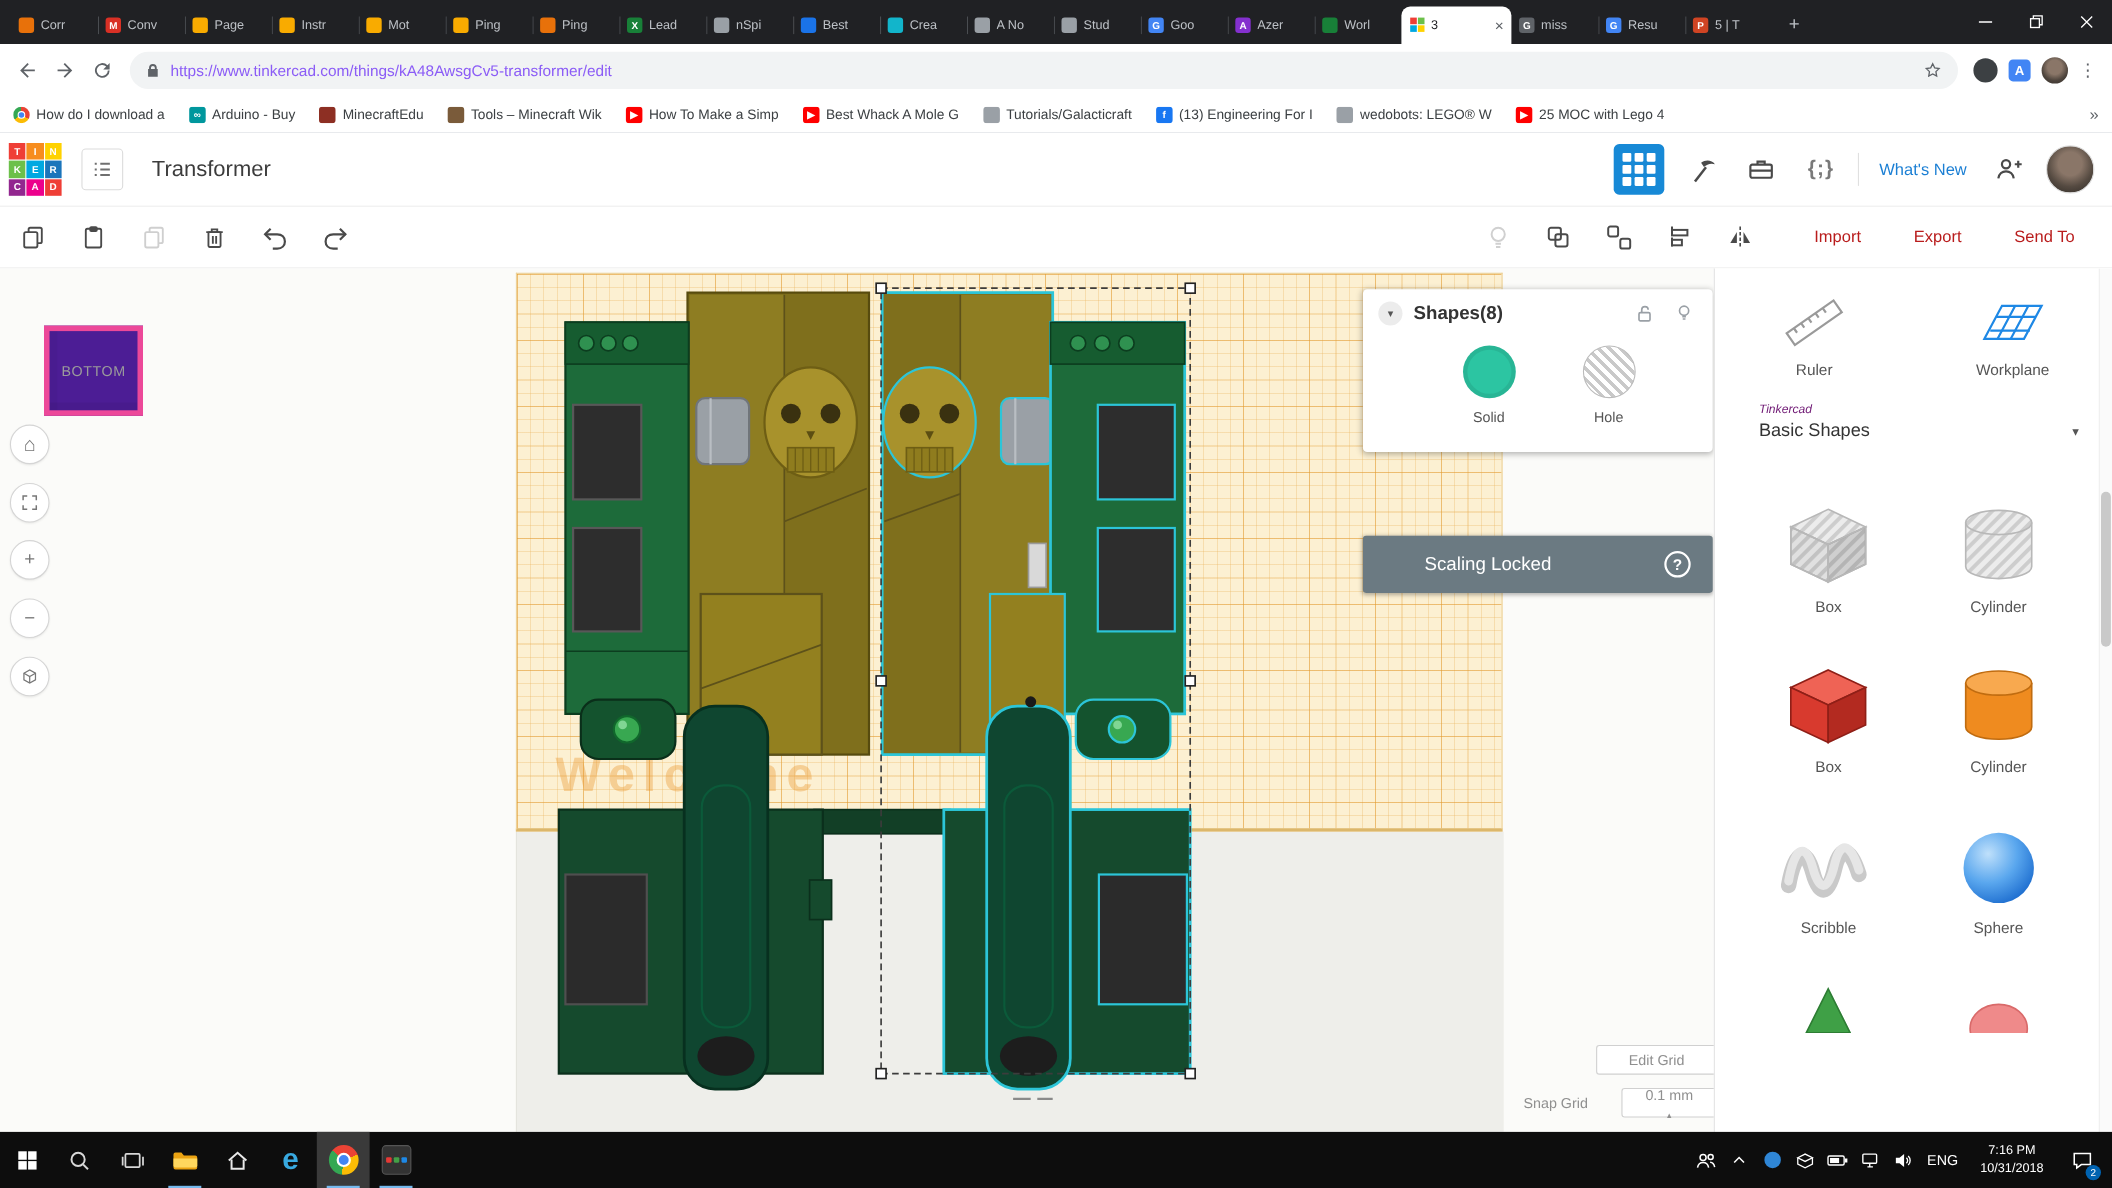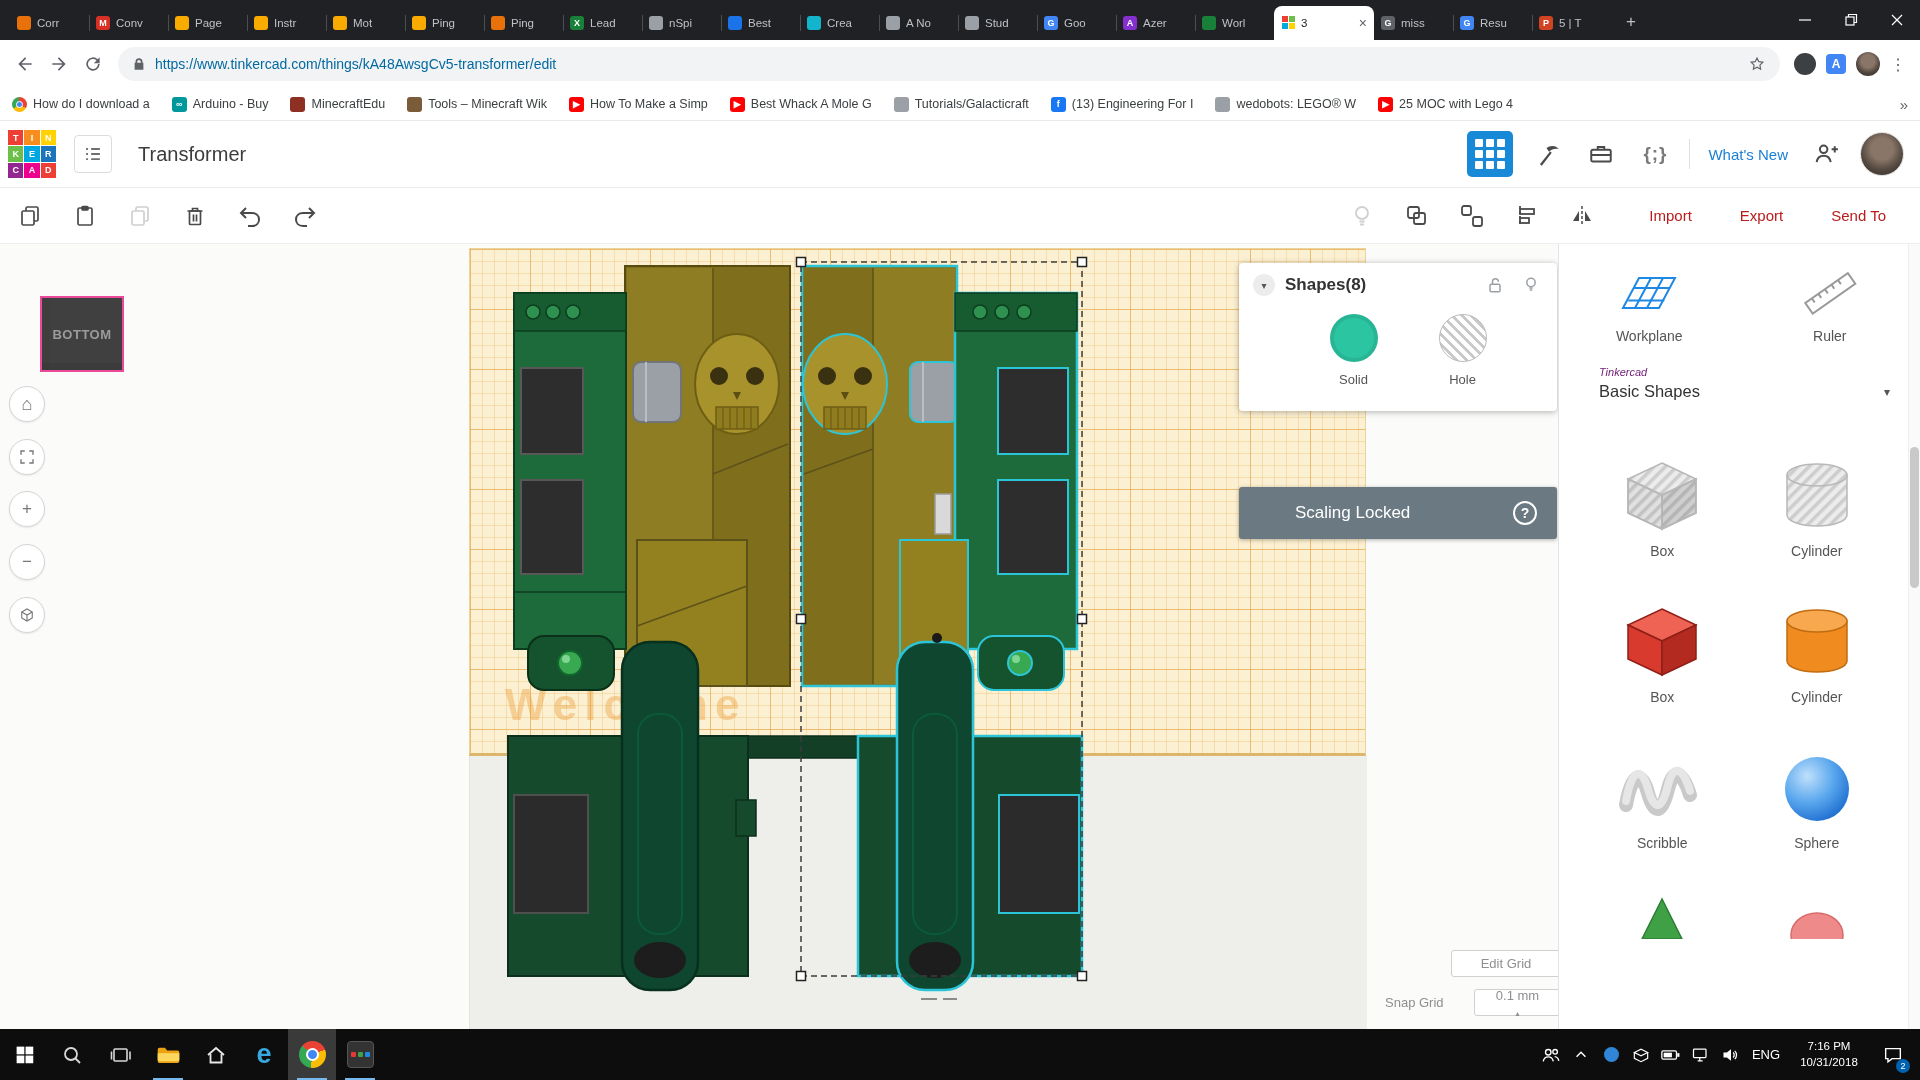--- a/index.html
+++ b/index.html
@@ -25,21 +25,21 @@
   .newtab{width:28px;height:28px;margin:0 0 4px 6px;border-radius:50%;display:flex;align-items:center;justify-content:center;
     color:#bdc1c6;font-size:17px;}
   .win-controls{position:absolute;right:0;top:0;height:40px;display:flex;}
   .win-btn{width:46px;display:flex;align-items:center;justify-content:center;}
 
   
   .navbar{position:absolute;left:0;top:40px;right:0;height:48px;background:#fff;display:flex;align-items:center;padding:0 8px;box-sizing:border-box;}
   .nav-icon{width:34px;height:34px;border-radius:50%;display:flex;align-items:center;justify-content:center;flex:none;}
   .omnibox{flex:1;height:34px;background:#f1f3f4;border-radius:17px;display:flex;align-items:center;
     padding:0 14px;gap:9px;margin:0 8px;overflow:hidden;}
-  .url{font-size:14px;color:#0369a1;flex:1;white-space:nowrap;overflow:hidden;}
+  .url{font-size:14px;color:#8b5cf6;flex:1;white-space:nowrap;overflow:hidden;}
   .nav-right{display:flex;align-items:center;gap:10px;padding:0 6px;}
   .ext-dot{width:22px;height:22px;border-radius:50%;background:#3c4043;}
   .translate-chip{width:20px;height:20px;border-radius:4px;background:#4285f4;color:#fff;font-size:12px;font-weight:bold;
     display:flex;align-items:center;justify-content:center;}
   .profile-dot{width:24px;height:24px;border-radius:50%;background:radial-gradient(circle at 50% 38%,#8a7668 0 34%,#50463e 62%,#2e2a26 100%);}
   .kebab{color:#5f6368;font-size:16px;width:16px;text-align:center;}
 
   
   .bookmarks{position:absolute;left:0;top:88px;right:0;height:33px;background:#fff;border-bottom:1px solid #e8eaed;
     display:flex;align-items:center;padding:0 12px;box-sizing:border-box;font-size:12.5px;color:#3c4043;}
@@ -87,23 +87,23 @@
   .workplane{position:absolute;left:469px;top:4px;width:897px;height:508px;background-color:#fcf0d2;
     background-image:
       repeating-linear-gradient(to right,rgba(224,150,40,.45) 0 1px,transparent 1px 60px),
       repeating-linear-gradient(to bottom,rgba(224,150,40,.45) 0 1px,transparent 1px 60px),
       repeating-linear-gradient(to right,rgba(233,176,86,.30) 0 1px,transparent 1px 12px),
       repeating-linear-gradient(to bottom,rgba(233,176,86,.30) 0 1px,transparent 1px 12px);
     border:1px solid #ecd29b;border-bottom:3px solid #dcb76b;box-sizing:border-box;}
   .watermark{position:absolute;left:505px;top:436px;font-size:44px;font-weight:bold;letter-spacing:7px;
     color:rgba(235,150,45,.38);}
   .model-svg{position:absolute;left:0;top:0;}
-  .viewcube{position:absolute;left:40px;top:52px;width:80px;height:72px;background:#404040;border:2px solid #ec4899;
+  .viewcube{position:absolute;left:40px;top:52px;width:80px;height:72px;background:#4c1d95;border:5px solid #ec4899;
     box-shadow:inset 0 -7px 0 rgba(0,0,0,.05), inset 7px 0 0 rgba(0,0,0,.03);display:flex;align-items:center;justify-content:center;
-    color:#9b9b9b;font-size:13px;font-weight:bold;letter-spacing:.5px;}
+    color:#9b9b9b;font-size:13px;font-weight:normal;letter-spacing:.5px;}
   .canvas-btn{position:absolute;left:9px;width:36px;height:36px;border-radius:50%;background:#fff;border:1px solid #d5d5d5;
     box-sizing:border-box;display:flex;align-items:center;justify-content:center;color:#777;box-shadow:0 1px 2px rgba(0,0,0,.08);
     font-size:17px;}
   .glyph-home{font-size:18px;line-height:1;}
 
   
   .shapes-panel{position:absolute;left:1239px;top:19px;width:318px;background:#fff;border-radius:4px;
     box-shadow:0 1px 6px rgba(0,0,0,.3);box-sizing:border-box;}
   .sp-header{display:flex;align-items:center;gap:10px;padding:11px 16px 6px 14px;}
   .sp-caret{width:22px;height:22px;border-radius:50%;background:#ececec;display:flex;align-items:center;justify-content:center;
@@ -657,35 +657,35 @@
     <div class="collapse-btn">
       <svg width="16" height="26" viewBox="0 0 16 26" fill="none" stroke="#9a9a9a" stroke-width="2.4">
         <path d="M4 3l9 10-9 10"></path>
         </svg>
     </div>
   </div>
 
   <div class="sidebar">
     <div class="sb-tiles">
       <div class="sb-tile">
-        <svg width="64" height="50" viewBox="0 0 64 50" fill="none" stroke="#1e88e5" stroke-width="2">
-          <path d="M6 40 L22 10 H58 L42 40 Z"></path>
-          <path d="M16.7 20 H52.7 M11.3 32.5 H47.3"></path>
-          <path d="M34 10 L18 40 M46 10 L30 40"></path>
-          </svg>
-        <div class="sb-tile-label">Workplane</div>
-      </div>
-      <div class="sb-tile">
         <svg width="64" height="50" viewBox="0 0 64 50">
           <g transform="rotate(-35 32 25)" fill="none" stroke="#9a9a9a" stroke-width="2">
             <rect x="6" y="19" width="52" height="13"></rect>
             <path d="M14 19v5M22 19v5M30 19v5M38 19v5M46 19v5"></path>
             </g>
           </svg>
         <div class="sb-tile-label">Ruler</div>
+      </div>
+      <div class="sb-tile">
+        <svg width="64" height="50" viewBox="0 0 64 50" fill="none" stroke="#1e88e5" stroke-width="2">
+          <path d="M6 40 L22 10 H58 L42 40 Z"></path>
+          <path d="M16.7 20 H52.7 M11.3 32.5 H47.3"></path>
+          <path d="M34 10 L18 40 M46 10 L30 40"></path>
+          </svg>
+        <div class="sb-tile-label">Workplane</div>
       </div>
     </div>
     <div class="sb-brand">Tinkercad</div>
     <div class="sb-category">
       <div class="sb-category-label">Basic Shapes</div>
       <div class="sb-category-caret">▾</div>
     </div>
 
     <div class="shape-grid">
       <div class="shape-cell">

